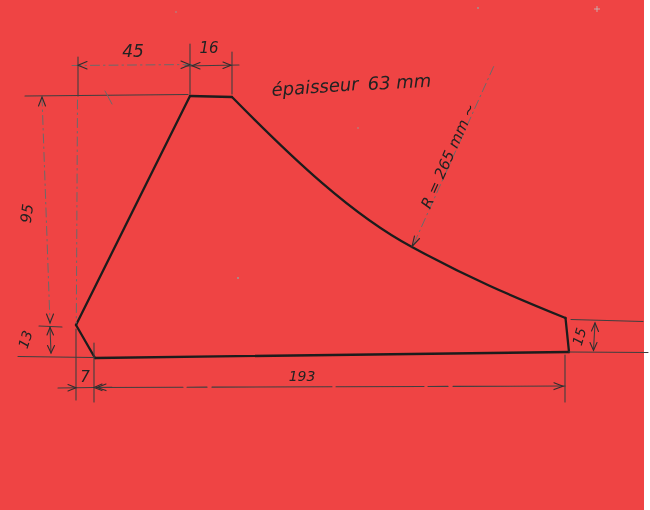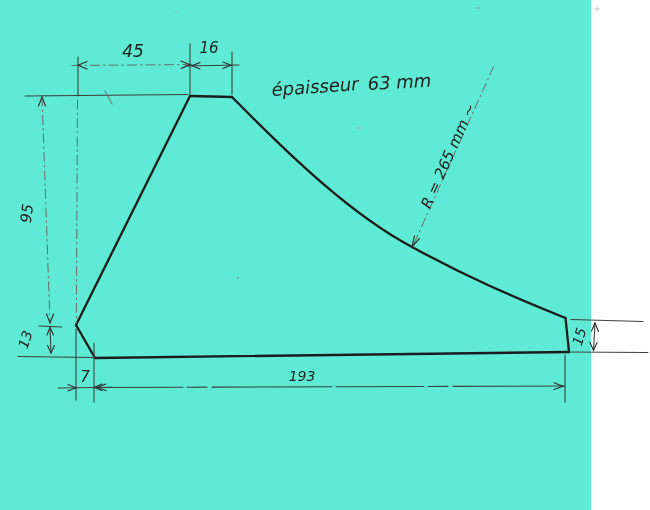--- a/index.html
+++ b/index.html
@@ -2,22 +2,22 @@
 <html><head>
 <meta charset="utf-8">
 <style>
   html,body{margin:0;padding:0;}
   body{
     width:650px;height:510px;overflow:hidden;
     background:#ffffff;
     font-family:"DejaVu Sans", sans-serif;
   }
   .sheet{
-    position:relative;width:591px;height:510px;
-    background:#5eead4;
+    position:relative;width:644px;height:510px;
+    background:#ef4444;
   }
   svg{display:block}
   .outline{stroke:#1c1c1c;stroke-width:2.3;fill:none;stroke-linecap:round;stroke-linejoin:round;}
   .dim{stroke:#3f3f3f;stroke-width:1.1;fill:none;stroke-linecap:round;}
   .dim-light{stroke:#6a6a6a;stroke-width:1;fill:none;stroke-linecap:round;}
   .dashdot{stroke-dasharray:9 4 1.5 4;}
   .arrow{stroke:#2e2e2e;stroke-width:1.1;fill:none;stroke-linecap:round;}
   .handtext{fill:#222;font-style:italic;font-family:"DejaVu Sans", sans-serif;}
   .speck{fill:#9a9a9a;}
 </style>

